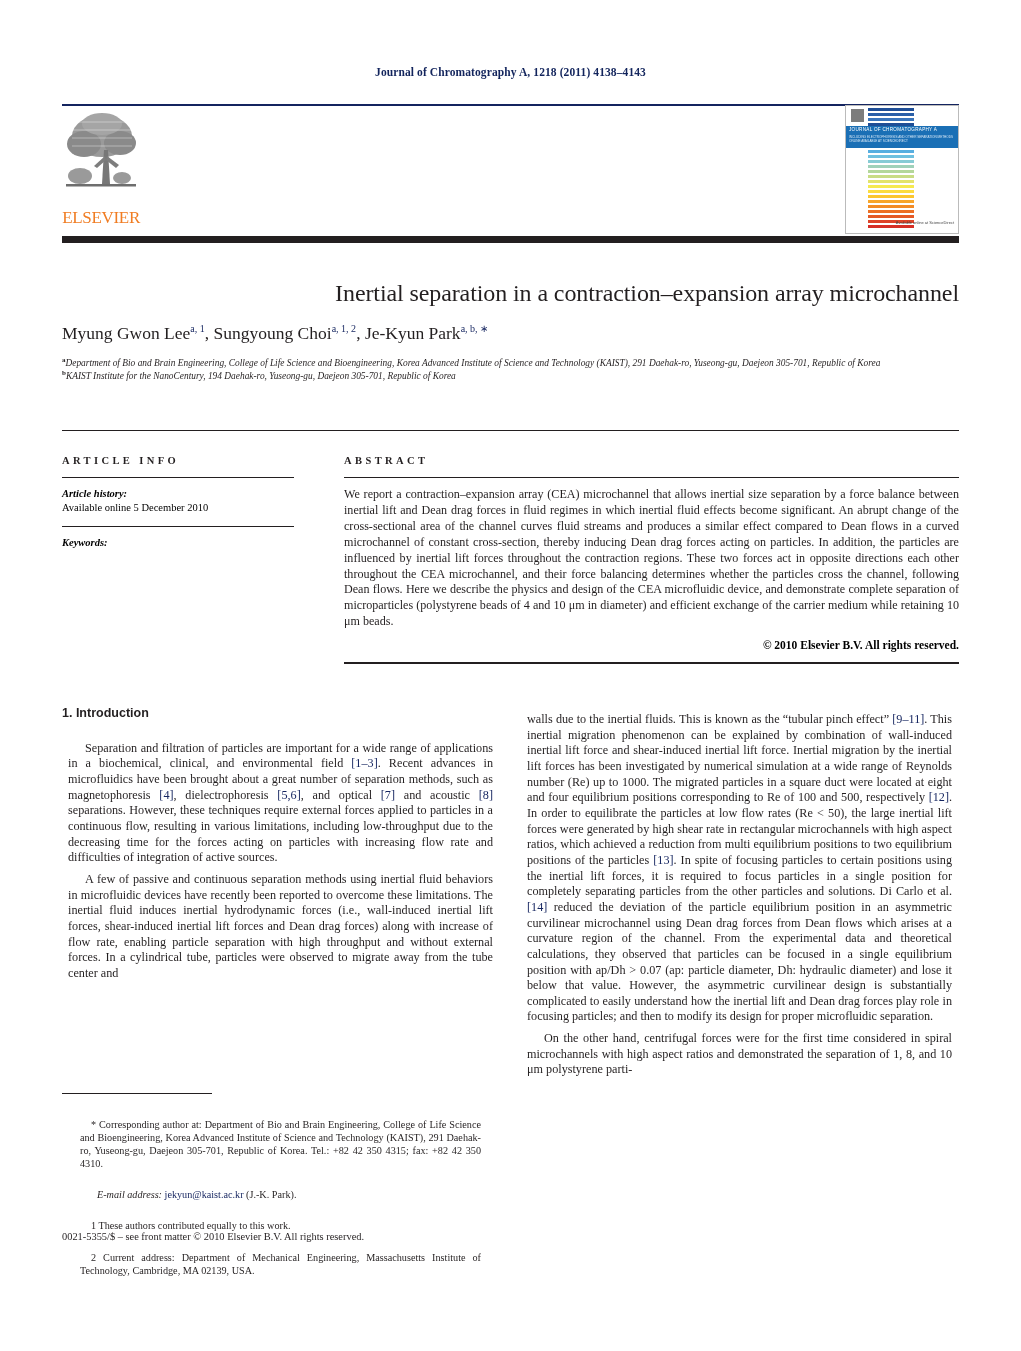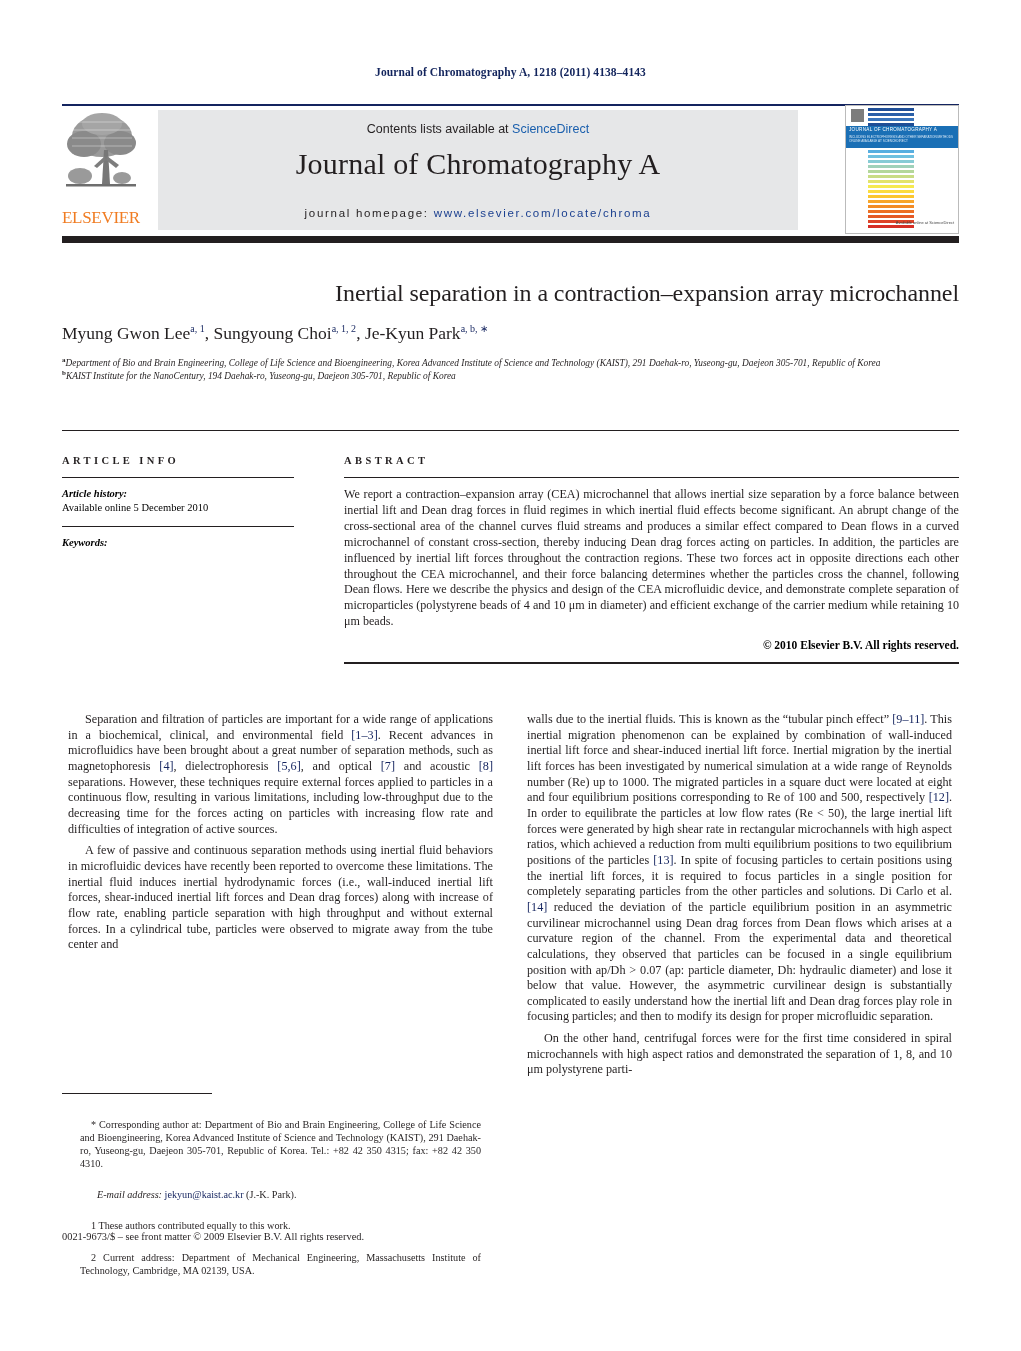--- a/index.html
+++ b/index.html
@@ -50,21 +50,21 @@
   .elsevier-logo {
     position: absolute;
     left: 0; top: 6px;
     width: 78px; height: 120px;
   }
   .tree-svg { position:absolute; left:2px; top:0; }
   .elsevier-word {
     position: absolute;
     left: 0; bottom: 2px;
     width: 78px;
-    text-align: left;
+    text-align: right;
     font-family: "Liberation Serif", serif;
     font-size: 17px;
     letter-spacing: -0.3px;
     color: #f07c22;
   }
   .mast-center {
     position: absolute;
     left: 96px; top: 6px;
     width: 640px; height: 120px;
     background: #e6e7e8;
@@ -354,29 +354,20 @@
           <rect x="2" y="74" width="70" height="2.5" fill="#6e6e6e"></rect>
           <ellipse cx="58" cy="68" rx="9" ry="6" fill="#9a9a9a"></ellipse>
         </g>
         <g stroke="#ffffff" stroke-width="0.7" opacity="0.55">
           <path d="M8 20 L68 20 M8 28 L68 28 M8 36 L68 36 M10 12 L66 12"></path>
         </g>
       </svg>
       <div class="elsevier-word">ELSEVIER</div>
     </div>
 
-    <div class="mast-center">
-      <div class="contents-line">
-        <span>Contents lists available at </span><a class="sciencedirect" href="#" style="text-decoration:none">ScienceDirect</a>
-      </div>
-      <div class="journal-title">Journal of Chromatography A</div>
-      <div class="homepage-line">
-        <span>journal homepage: </span><a class="homepage-url" href="#" style="text-decoration:none">www.elsevier.com/locate/chroma</a>
-      </div>
-    </div>
 
     <div class="cover-thumb">
       <svg class="cover-bars" viewBox="0 0 112 127">
         <rect x="0" y="0" width="112" height="127" fill="#ffffff"></rect>
         <g>
           <rect x="22" y="2" width="46" height="3" fill="#1f4e96"></rect>
           <rect x="22" y="7" width="46" height="3" fill="#2a5fa8"></rect>
           <rect x="22" y="12" width="46" height="3" fill="#3a74bb"></rect>
           <rect x="22" y="17" width="46" height="3" fill="#1f4e96"></rect>
           <rect x="22" y="44" width="46" height="3" fill="#57aee0"></rect>
@@ -432,34 +423,35 @@
 
   <div class="col-abstract">
     <div class="sec-head">ABSTRACT</div>
     <div class="thin-rule"></div>
     <p class="abstract-body">We report a contraction–expansion array (CEA) microchannel that allows inertial size separation by a force balance between inertial lift and Dean drag forces in fluid regimes in which inertial fluid effects become significant. An abrupt change of the cross-sectional area of the channel curves fluid streams and produces a similar effect compared to Dean flows in a curved microchannel of constant cross-section, thereby inducing Dean drag forces acting on particles. In addition, the particles are influenced by inertial lift forces throughout the contraction regions. These two forces act in opposite directions each other throughout the CEA microchannel, and their force balancing determines whether the particles cross the channel, following Dean flows. Here we describe the physics and design of the CEA microfluidic device, and demonstrate complete separation of microparticles (polystyrene beads of 4 and 10 μm in diameter) and efficient exchange of the carrier medium while retaining 10 μm beads.</p>
     <p class="abstract-copy">© 2010 Elsevier B.V. All rights reserved.</p>
   </div>
   <div class="abs-rule-bottom"></div>
 
   <div class="body-col left">
+    <h2>1. Introduction</h2>
     <p><span>Separation and filtration of particles are important for a wide range of applications in a biochemical, clinical, and environmental field </span><span class="cite">[1–3]</span><span>. Recent advances in microfluidics have been brought about a great number of separation methods, such as magnetophoresis </span><span class="cite">[4]</span><span>, dielectrophoresis </span><span class="cite">[5,6]</span><span>, and optical </span><span class="cite">[7]</span><span> and acoustic </span><span class="cite">[8]</span><span> separations. However, these techniques require external forces applied to particles in a continuous flow, resulting in various limitations, including low-throughput due to the decreasing time for the forces acting on particles with increasing flow rate and difficulties of integration of active sources.</span></p>
     <p>A few of passive and continuous separation methods using inertial fluid behaviors in microfluidic devices have recently been reported to overcome these limitations. The inertial fluid induces inertial hydrodynamic forces (i.e., wall-induced inertial lift forces, shear-induced inertial lift forces and Dean drag forces) along with increase of flow rate, enabling particle separation with high throughput and without external forces. In a cylindrical tube, particles were observed to migrate away from the tube center and</p>
   </div>
 
   <div class="body-col right">
     <p class="cont"><span>walls due to the inertial fluids. This is known as the “tubular pinch effect” </span><span class="cite">[9–11]</span><span>. This inertial migration phenomenon can be explained by combination of wall-induced inertial lift force and shear-induced inertial lift force. Inertial migration by the inertial lift forces has been investigated by numerical simulation at a wide range of Reynolds number (Re) up to 1000. The migrated particles in a square duct were located at eight and four equilibrium positions corresponding to Re of 100 and 500, respectively </span><span class="cite">[12]</span><span>. In order to equilibrate the particles at low flow rates (Re &lt; 50), the large inertial lift forces were generated by high shear rate in rectangular microchannels with high aspect ratios, which achieved a reduction from multi equilibrium positions to two equilibrium positions of the particles </span><span class="cite">[13]</span><span>. In spite of focusing particles to certain positions using the inertial lift forces, it is required to focus particles in a single position for completely separating particles from the other particles and solutions. Di Carlo et al. </span><span class="cite">[14]</span><span> reduced the deviation of the particle equilibrium position in an asymmetric curvilinear microchannel using Dean drag forces from Dean flows which arises at a curvature region of the channel. From the experimental data and theoretical calculations, they observed that particles can be focused in a single equilibrium position with ap/Dh &gt; 0.07 (ap: particle diameter, Dh: hydraulic diameter) and lose it below that value. However, the asymmetric curvilinear design is substantially complicated to easily understand how the inertial lift and Dean drag forces play role in focusing particles; and then to modify its design for proper microfluidic separation.</span></p>
     <p>On the other hand, centrifugal forces were for the first time considered in spiral microchannels with high aspect ratios and demonstrated the separation of 1, 8, and 10 μm polystyrene parti-</p>
   </div>
 
   <div class="fn-rule"></div>
   <div class="footnotes">
     <p>* Corresponding author at: Department of Bio and Brain Engineering, College of Life Science and Bioengineering, Korea Advanced Institute of Science and Technology (KAIST), 291 Daehak-ro, Yuseong-gu, Daejeon 305-701, Republic of Korea. Tel.: +82 42 350 4315; fax: +82 42 350 4310.</p>
     <p class="email"><i>E-mail address:</i> <a class="fn-link" href="#" style="text-decoration:none">jekyun@kaist.ac.kr</a><span> (J.-K. Park).</span></p>
     <p>1 These authors contributed equally to this work.</p>
     <p>2 Current address: Department of Mechanical Engineering, Massachusetts Institute of Technology, Cambridge, MA 02139, USA.</p>
   </div>
 
   <div class="issn-block">
-    <p>0021-9673/$ – see front matter © 2009 Elsevier B.V. All rights reserved.</p>
+    <p>0021-5355/$ – see front matter © 2010 Elsevier B.V. All rights reserved.</p>
   </div>
 
 </div>
 
 </body></html>

